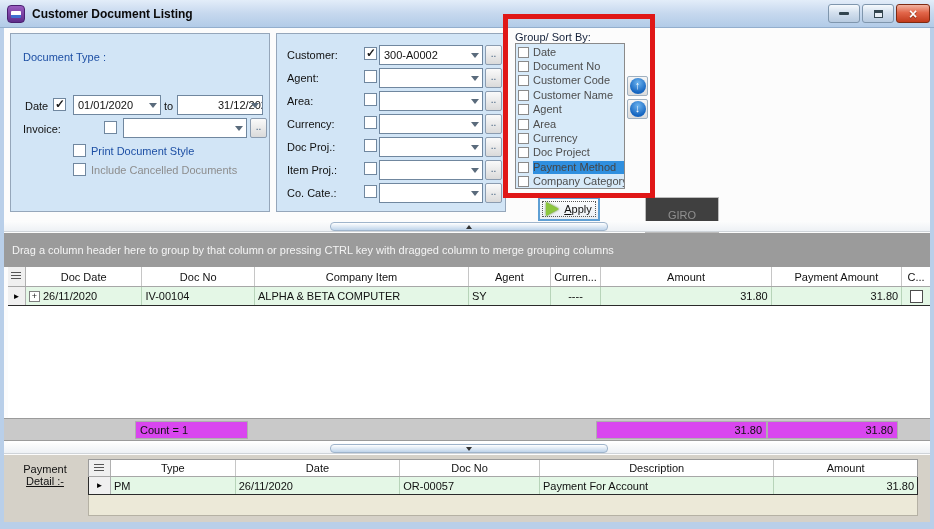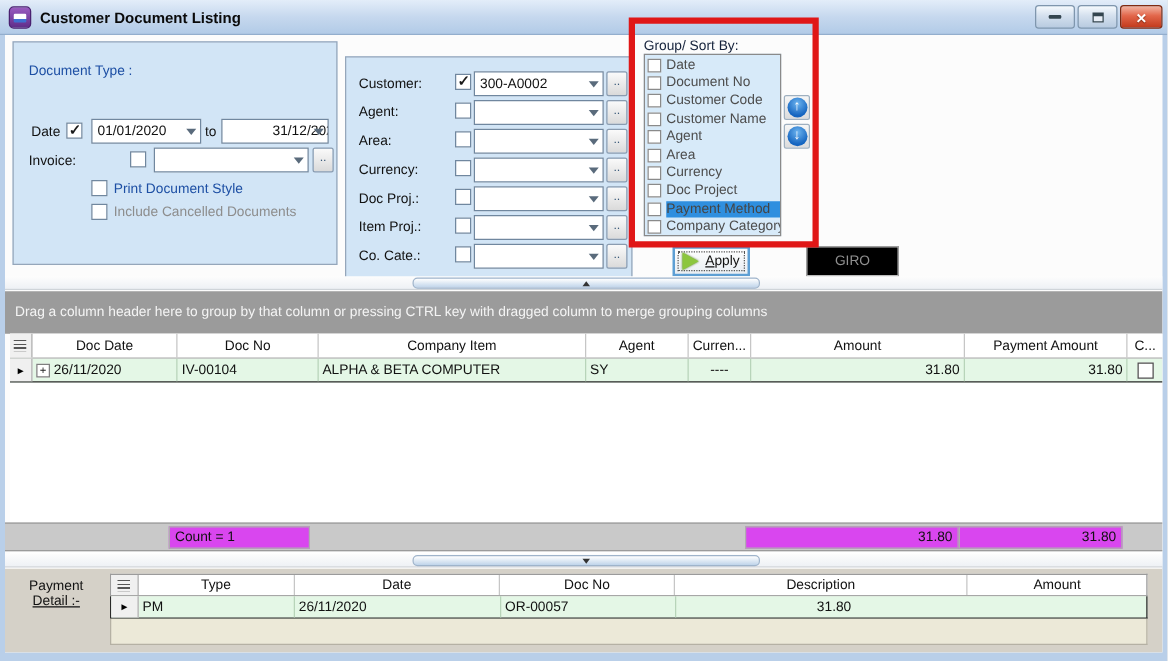--- a/index.html
+++ b/index.html
@@ -22,21 +22,21 @@
   .glyph-min { width:10px; height:3px; background:#33454f; border-radius:1px; }
   .glyph-max { width:9px; height:8px; border:1px solid #33454f; border-top:3px solid #33454f; background:#e8eef6; }
   .glyph-close { color:#fff; font-weight:700; font-size:14px; line-height:14px; text-shadow:0 1px 1px #7e2a12; }
 
   
   .client { position:absolute; left:4px; top:28px; width:926px; height:494px; background:#fcfcfc; overflow:hidden; }
 
   
   .panel { position:absolute; top:5px; height:179px; background:#d2e5f6; border:1px solid #95a6ba; }
   .panel-left { left:6px; width:260px; }
-  .panel-mid { left:272px; width:230px;margin-top:12px; }
+  .panel-mid { left:272px; width:230px; }
   .lbl { position:absolute; white-space:nowrap; }
   .lbl-blue { color:#1d4fa4; }
   .lbl-gray { color:#8d8d8d; }
   .combo { position:absolute; height:20px; background:#fff; border:1px solid #70879f; padding:0 16px 0 4px; display:flex; align-items:center; white-space:nowrap; overflow:hidden; }
   .combo.gray { background:#f1f1f1; border-color:#6a6a6a; }
   .chev { position:absolute; right:3px; top:50%; margin-top:-2px; width:0; height:0; border-left:4px solid transparent; border-right:4px solid transparent; border-top:5px solid #5a6b7c; }
   .checkbox { position:absolute; width:13px; height:13px; background:#fff; border:1px solid #70879f; }
   .checkbox.checked::after { content:"✓"; position:absolute; left:1px; top:-2px; font-size:12px; font-weight:700; color:#1a1a1a; }
   .browse { position:absolute; width:17px; height:20px; background:linear-gradient(#fafafa,#dadada); border:1px solid #8b9cb0; border-radius:2px; color:#3a5a7a; font-size:10px; text-align:center; line-height:16px; }
 
@@ -48,21 +48,21 @@
   .ls-text { flex:1 1 auto; line-height:13px; white-space:nowrap; overflow:hidden; }
   .ls-item.selected .ls-text { background:#2f8fdf; color:#454545; }
   .arrowbtn { position:absolute; left:623px; width:21px; height:20px; background:linear-gradient(#f6f6f6,#dcdcdc); border:1px solid #9fb0c0; border-radius:2px; display:flex; align-items:center; justify-content:center; }
   .arrow-circle { width:16px; height:16px; border-radius:50%; background:radial-gradient(circle at 50% 30%, #6db4ef, #1565c0 70%); color:#fff; font-size:11px; font-weight:700; line-height:15px; text-align:center; }
   .btn-up { top:48px; } .btn-down { top:71px; }
 
   .annotation { position:absolute; left:503px; top:14px; width:152px; height:184px; border:5px solid #e01717; z-index:50; pointer-events:none; }
 
   .apply-btn { position:absolute; left:534px; top:169px; width:62px; height:24px; background:linear-gradient(#fefefe,#e9eef3); border:2px solid #5e9fd4; outline:1px dotted #555; outline-offset:-5px; display:flex; align-items:center; justify-content:center; }
   .play-icon { width:0; height:0; border-left:13px solid #8cc63e; border-top:7px solid transparent; border-bottom:7px solid transparent; margin-right:5px; filter:drop-shadow(0 0 1px #4e7d1a); }
-  .giro-btn { position:absolute; left:641px; top:169px; width:74px; height:24px; background:#000000; border:1px solid #bcbcbc; color:#909090; display:flex; align-items:center; justify-content:center; }
+  .giro-btn { position:absolute; left:641px; top:169px; width:74px; height:36px; background:#404040; border:1px solid #bcbcbc; color:#909090; display:flex; align-items:center; justify-content:center; }
 
   
   .splitter { position:absolute; left:0; right:0; height:11px; background:linear-gradient(#fdfdfd,#eef1f5); border-bottom:1px solid #cfd4d9; }
   .split-top { top:193px; } .split-bottom { top:415px; }
   .handle { position:absolute; left:326px; width:278px; top:1px; height:9px; border:1px solid #9fb4cb; border-radius:4px; background:linear-gradient(#ffffff,#bfd4ea); }
   .handle .tri { position:absolute; left:50%; top:2px; margin-left:-3px; width:0; height:0; }
   .tri-up { border-left:3px solid transparent; border-right:3px solid transparent; border-bottom:4px solid #333; }
   .tri-down { border-left:3px solid transparent; border-right:3px solid transparent; border-top:4px solid #333; }
 
   
@@ -331,20 +331,21 @@
           <div class="gh p4">Description</div>
           <div class="gh p5">Amount</div>
         </div>
         <div class="p-row">
           <div class="gc p0 indicator-cell">
               <span class="row-arrow">►</span>
             </div>
           <div class="gc p1">PM</div>
           <div class="gc p2">26/11/2020</div>
           <div class="gc p3">OR-00057</div>
+          <div class="gc p4">Payment For Account</div>
           <div class="gc p5 right">31.80</div>
         </div>
         <div class="p-filler"></div>
       </div>
     </div>
 
   </div>
 </div>
 
 </body></html>

